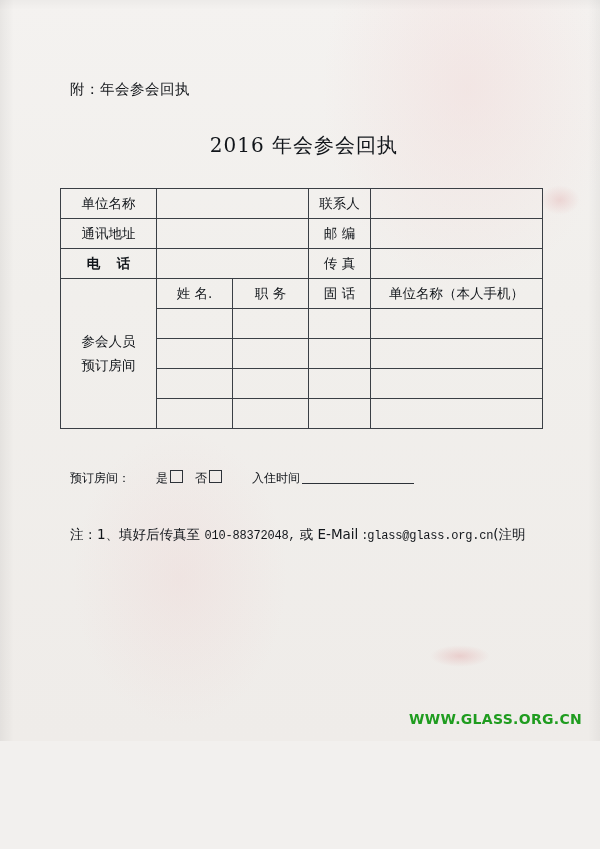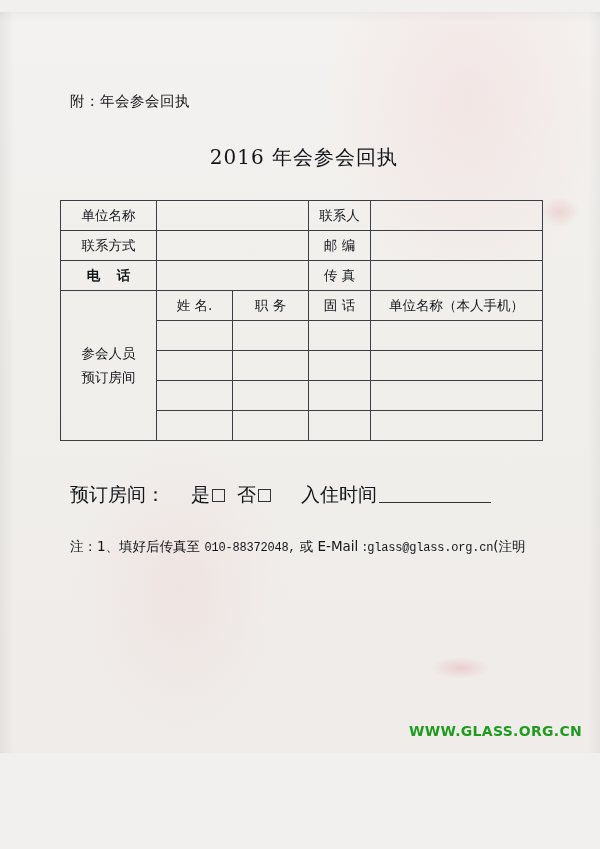--- a/index.html
+++ b/index.html
@@ -15,21 +15,20 @@
   }
   .page {
     position: relative;
     width: 600px;
     height: 741px;
     background:
       radial-gradient(ellipse at 78% 12%, rgba(240,200,200,0.28) 0%, rgba(240,200,200,0) 22%),
       radial-gradient(ellipse at 30% 78%, rgba(236,196,196,0.22) 0%, rgba(236,196,196,0) 18%),
       linear-gradient(180deg, #f4f2f0 0%, #f1efec 40%, #efece9 100%);
     box-sizing: border-box;
-    margin-top: 12px;
   }
   .page:before {
     content: "";
     position: absolute;
     left: 0; top: 0; right: 0; bottom: 0;
     background:
       linear-gradient(90deg, rgba(0,0,0,0.05) 0px, rgba(0,0,0,0) 14px),
       linear-gradient(270deg, rgba(0,0,0,0.04) 0px, rgba(0,0,0,0) 12px),
       linear-gradient(180deg, rgba(0,0,0,0.03) 0px, rgba(0,0,0,0) 10px);
     pointer-events: none;
@@ -80,21 +79,21 @@
   }
   td.empty { }
   td.multiline {
     line-height: 1.75;
     font-size: 13.5px;
   }
   .booking {
     position: absolute;
     left: 70px;
     top: 470px;
-    font-size: 19px;
+    font-size: 12px;
     color: #12161b;
     font-family: "DejaVu Sans", sans-serif;
     white-space: nowrap;
   }
   .booking .gap-sm { display: inline-block; width: 26px; }
   .booking .gap-xs { display: inline-block; width: 12px; }
   .booking .gap-md { display: inline-block; width: 30px; }
   .box {
     display: inline-block;
     width: 11px;
@@ -177,21 +176,21 @@
       <col style="width:172px">
     </colgroup>
     <tbody>
       <tr>
         <td>单位名称</td>
         <td colspan="2" class="empty"></td>
         <td>联系人</td>
         <td class="empty"></td>
       </tr>
       <tr>
-        <td>联系方式</td>
+        <td>通讯地址</td>
         <td colspan="2" class="empty"></td>
         <td>邮 编</td>
         <td class="empty"></td>
       </tr>
       <tr>
         <td class="lbl-spaced">电 话</td>
         <td colspan="2" class="empty"></td>
         <td>传 真</td>
         <td class="empty"></td>
       </tr>

